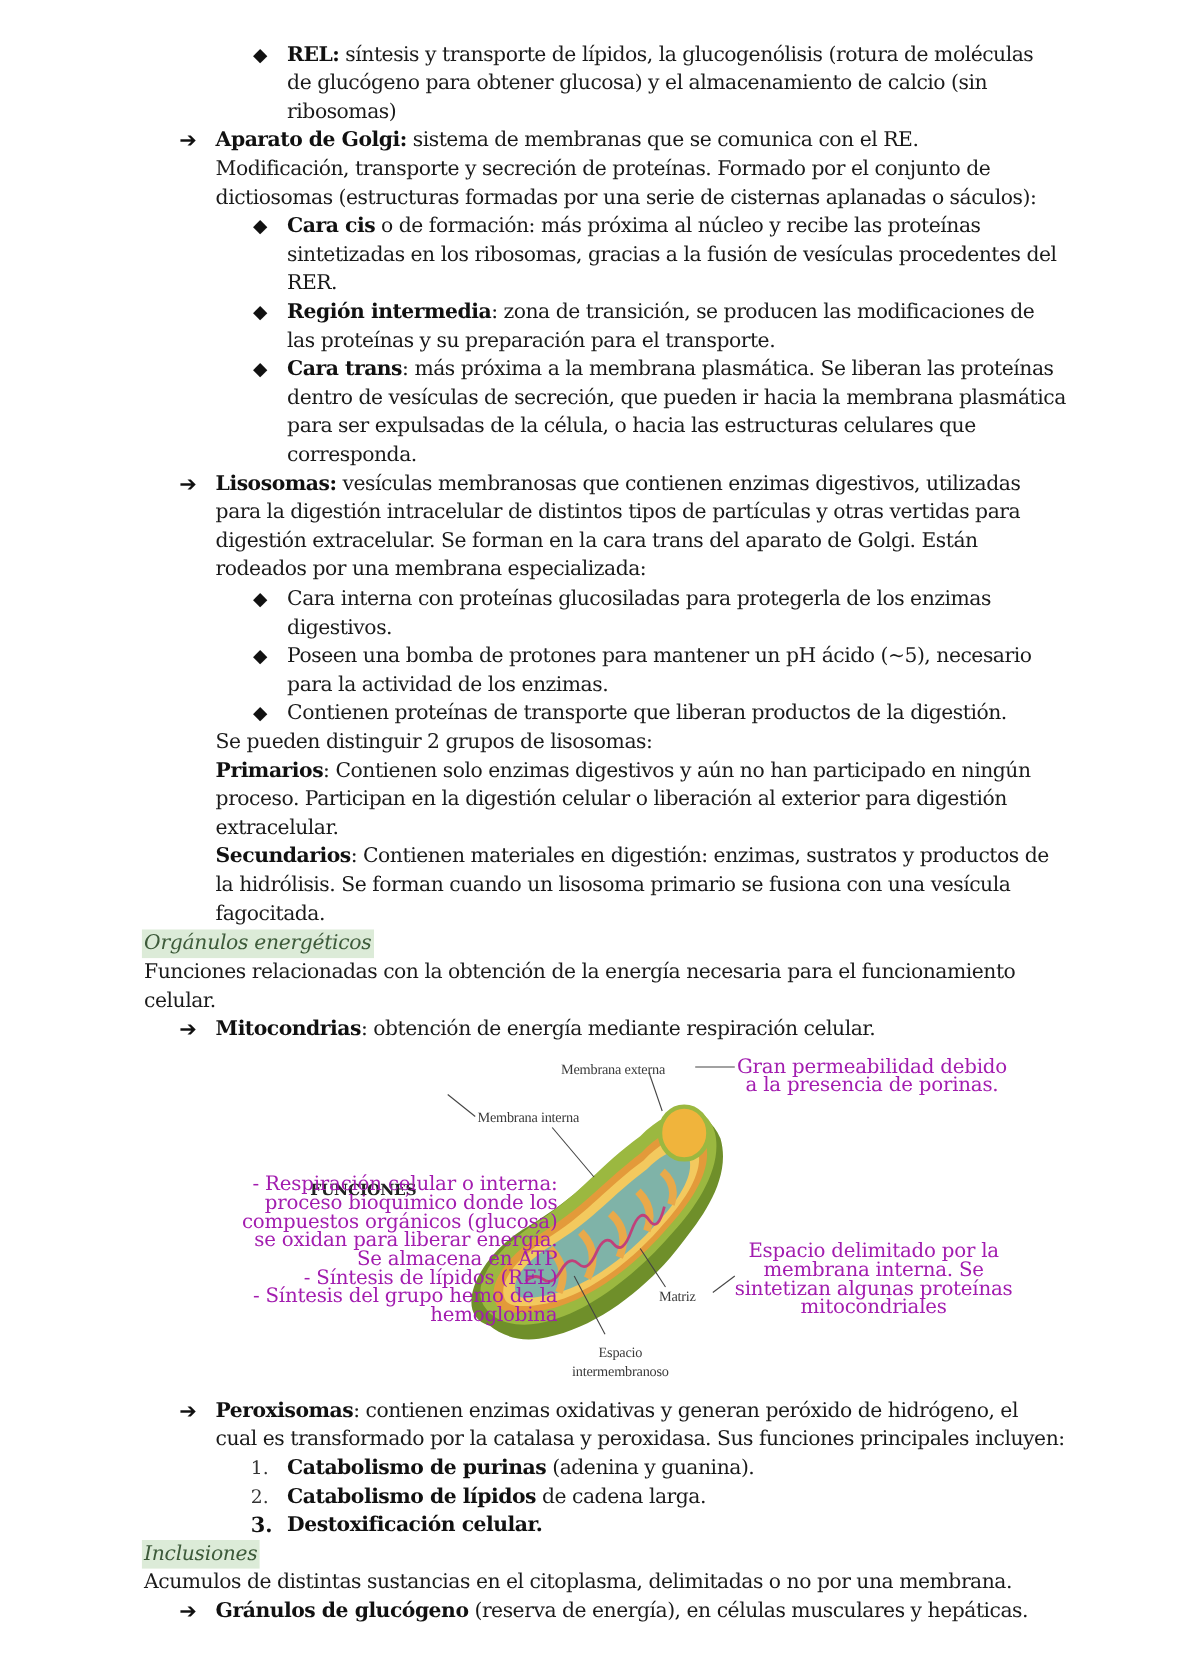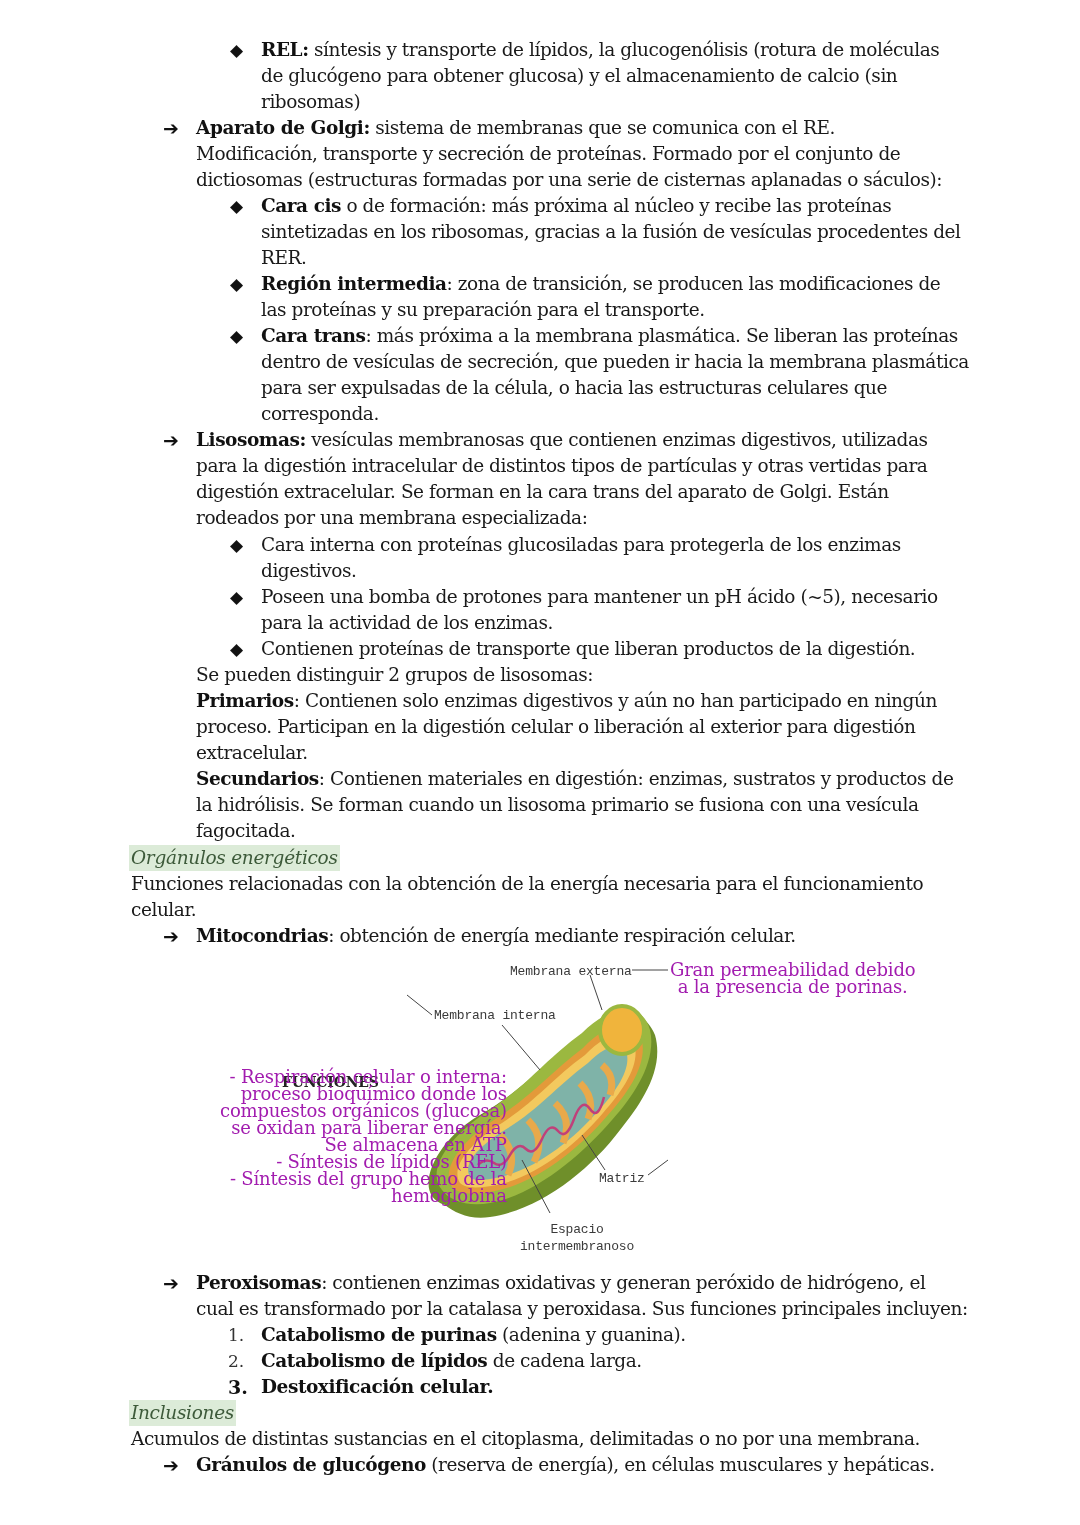--- a/index.html
+++ b/index.html
@@ -13,21 +13,21 @@
     b { font-weight: bold; color: #111; }
     .arrow { position: absolute; font-family: "DejaVu Sans", sans-serif; font-size: 19px; line-height: 26px; color: #111; }
     .diamond { position: absolute; font-family: "DejaVu Sans", sans-serif; font-size: 17px; line-height: 26px; color: #111; }
     .num { position: absolute; line-height: 26px; color: #333; font-size: 17px; }
     .num.bold { font-weight: bold; font-size: 19px; color: #111; }
     .hl { position: absolute; background: #dcebd8; color: #3d5a3a; font-style: italic; line-height: 26px; padding: 0 2px; letter-spacing: -0.3px; }
 
     
     .fig { position: absolute; left: 210px; top: 955px; width: 650px; height: 305px; }
     .fl { position: absolute; font-size: 18px; line-height: 17px; color: #a21caf; text-align: center; white-space: nowrap; letter-spacing: -0.2px; }
-    .fl.sans { font-family: Liberation Mono, monospace; font-size: 13px; color: #3a3a3a; }
+    .fl.sans { font-family: Liberation Serif, serif; font-size: 13px; color: #3a3a3a; }
     .fl.left { text-align: right; }
     .fl.title { font-weight: bold; font-size: 14px; color: #222; margin-top: 24px; }
     svg.figsvg { position: absolute; left: 0; top: 0; }
   </style>
 </head>
 <body>
 
 <div class="page">
 
   <span class="diamond" style="left:230px;top:37px">◆</span>
@@ -126,20 +126,26 @@
       <div>proceso bioquímico donde los</div>
       <div>compuestos orgánicos (glucosa)</div>
       <div>se oxidan para liberar energía.</div>
       <div>Se almacena en ATP</div>
       <div>- Síntesis de lípidos (REL)</div>
       <div>- Síntesis del grupo hemo de la</div>
       <div>hemoglobina</div>
     </div>
 
     <div class="fl sans" style="left:389px;top:215px">Matriz</div>
+    <div class="fl" style="left:458px;top:174px">
+      <div>Espacio delimitado por la</div>
+      <div>membrana interna. Se</div>
+      <div>sintetizan algunas proteínas</div>
+      <div>mitocondriales</div>
+    </div>
     <div class="fl sans" style="left:310px;top:266px">
       <div>Espacio</div>
       <div>intermembranoso</div>
     </div>
   </div>
 
   <span class="arrow" style="left:163px;top:1270px">➔</span>
   <div class="ln" style="left:196px;top:1270px"><b>Peroxisomas</b><span>: contienen enzimas oxidativas y generan peróxido de hidrógeno, el</span></div>
   <div class="ln" style="left:196px;top:1296px">cual es transformado por la catalasa y peroxidasa. Sus funciones principales incluyen:</div>
 

